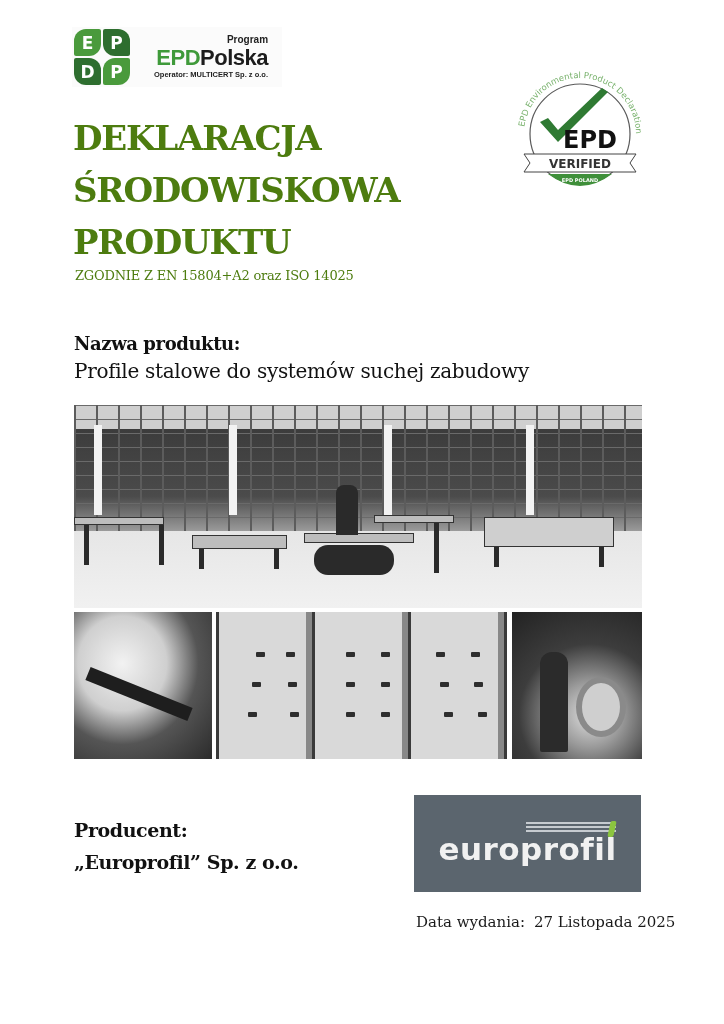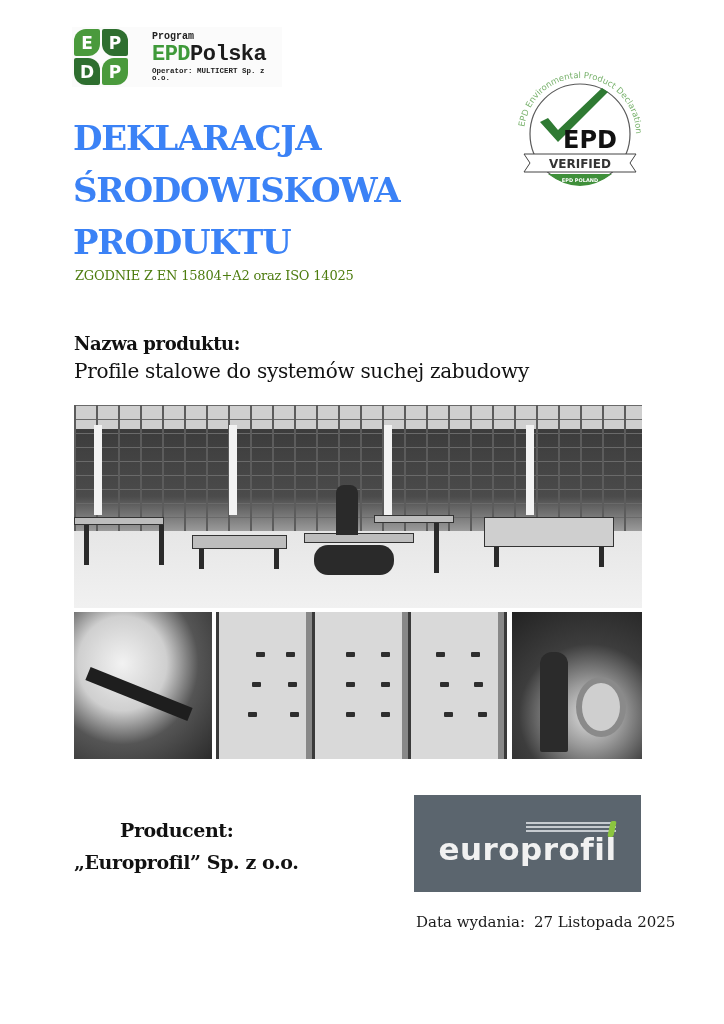--- a/index.html
+++ b/index.html
@@ -10,33 +10,33 @@
 
   
   .epd-logo { left: 72px; top: 27px; width: 210px; height: 60px; display: flex; align-items: center; background: #fbfbfb; }
   .epd-grid { width: 56px; height: 56px; display: grid; grid-template-columns: 1fr 1fr; grid-gap: 2px; margin-left: 2px; }
   .epd-cell { display: flex; align-items: center; justify-content: center; color: #fff;
               font-family: "DejaVu Sans", sans-serif; font-weight: bold; font-size: 17px; }
   .c1 { background: #4a9a3c; border-radius: 12px 2px 12px 2px; }
   .c2 { background: #2e6e2f; border-radius: 2px 12px 2px 12px; }
   .c3 { background: #2e6e2f; border-radius: 2px 12px 2px 12px; }
   .c4 { background: #4a9a3c; border-radius: 12px 2px 12px 2px; }
-  .epd-text { margin-left: 24px; font-family: Liberation Mono, monospace; line-height: 1; }
+  .epd-text { margin-left: 24px; font-family: Liberation Sans, sans-serif; line-height: 1; text-align: right; }
   .epd-program { font-size: 10px; font-weight: bold; color: #222; }
   .epd-brand { font-size: 22px; font-weight: bold; margin: 2px 0 2px; letter-spacing: -0.5px; }
   .epd-brand .g { color: #3f9a3a; }
   .epd-brand .k { color: #1c1c1c; }
   .epd-operator { font-size: 7.5px; font-weight: bold; color: #222; }
 
   
   .badge { left: 510px; top: 62px; width: 140px; height: 130px; }
 
   
   .title { left: 73px; top: 112px; font-family: "DejaVu Serif", serif; font-weight: bold;
-           font-size: 34px; line-height: 52px; letter-spacing: -1.2px; color: #3b82f6; }
+           font-size: 34px; line-height: 52px; letter-spacing: -1.2px; color: #4d7c0f; }
   .title div { white-space: nowrap; }
   .subtitle { left: 75px; top: 268px; font-size: 13px; color: #4d7c0f; letter-spacing: -0.2px; }
 
   .pn-label { left: 74px; top: 333px; font-size: 18px; font-weight: bold; letter-spacing: -0.4px; }
   .pn-value { left: 74px; top: 359px; font-size: 20px; font-weight: normal; letter-spacing: -0.3px; }
 
   
   .photo { background: #888; overflow: hidden; }
   .ph-main { left: 74px; top: 405px; width: 568px; height: 203px;
     background:
@@ -53,21 +53,21 @@
     background: radial-gradient(ellipse at 35% 35%, #f2f2f2 0, #cfcfcf 35%, #555 60%, #2b2b2b 100%); }
   .ph-b { left: 216px; top: 612px; width: 291px; height: 147px;
     background:
       repeating-linear-gradient(90deg, #3a3a3a 0 3px, #d9d9d9 3px 90px, #888 90px 96px),
       #bbb; }
   .ph-c { left: 512px; top: 612px; width: 130px; height: 147px;
     background: radial-gradient(circle at 60% 70%, #e0e0e0 0, #9a9a9a 25%, #3d3d3d 55%, #222 100%); }
   .slot { position: absolute; width: 9px; height: 5px; background: #2e2e2e; border-radius: 1px; }
 
   
-  .prod-label { left: 74px; top: 819px; font-size: 19px; font-weight: bold; letter-spacing: -0.4px; margin-left: 46px; }
+  .prod-label { left: 74px; top: 819px; font-size: 19px; font-weight: bold; letter-spacing: -0.4px; }
   .prod-name { left: 74px; top: 851px; font-size: 19px; font-weight: bold; letter-spacing: -0.4px; }
 
   .europrofil { left: 414px; top: 795px; width: 227px; height: 97px; background: #5b656e;
                 display: flex; align-items: center; justify-content: center; }
   .euro-word { font-family: "DejaVu Sans", sans-serif; color: #f1f1f1; font-size: 31px; font-weight: bold;
                letter-spacing: 0.5px; position: relative; top: 5px; }
   .euro-lines { position: absolute; left: 112px; top: 27px; width: 90px; height: 12px; }
   .euro-lines div { height: 2px; background: #c6cbd0; margin-bottom: 2px; }
   .euro-accent { position: absolute; left: 195px; top: 26px; width: 6px; height: 16px; background: #8bc53f;
                  transform: skewX(-12deg); border-radius: 2px; }

